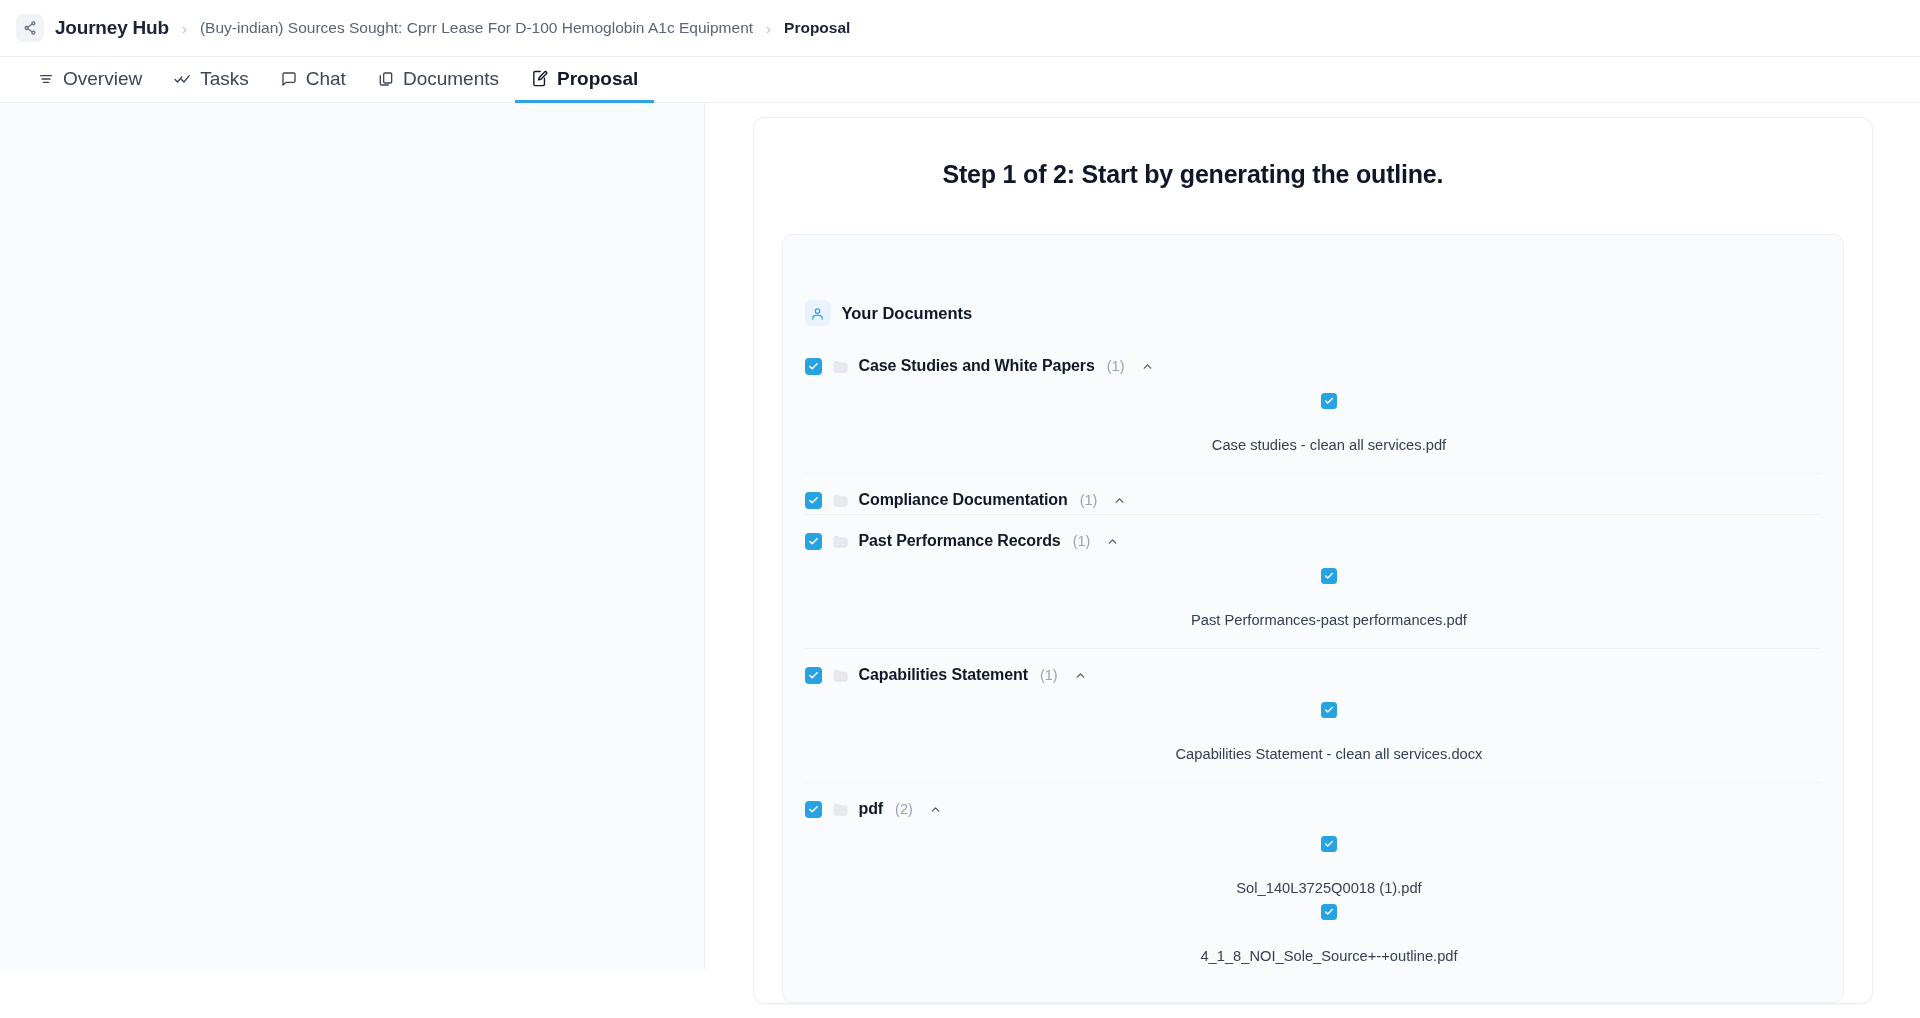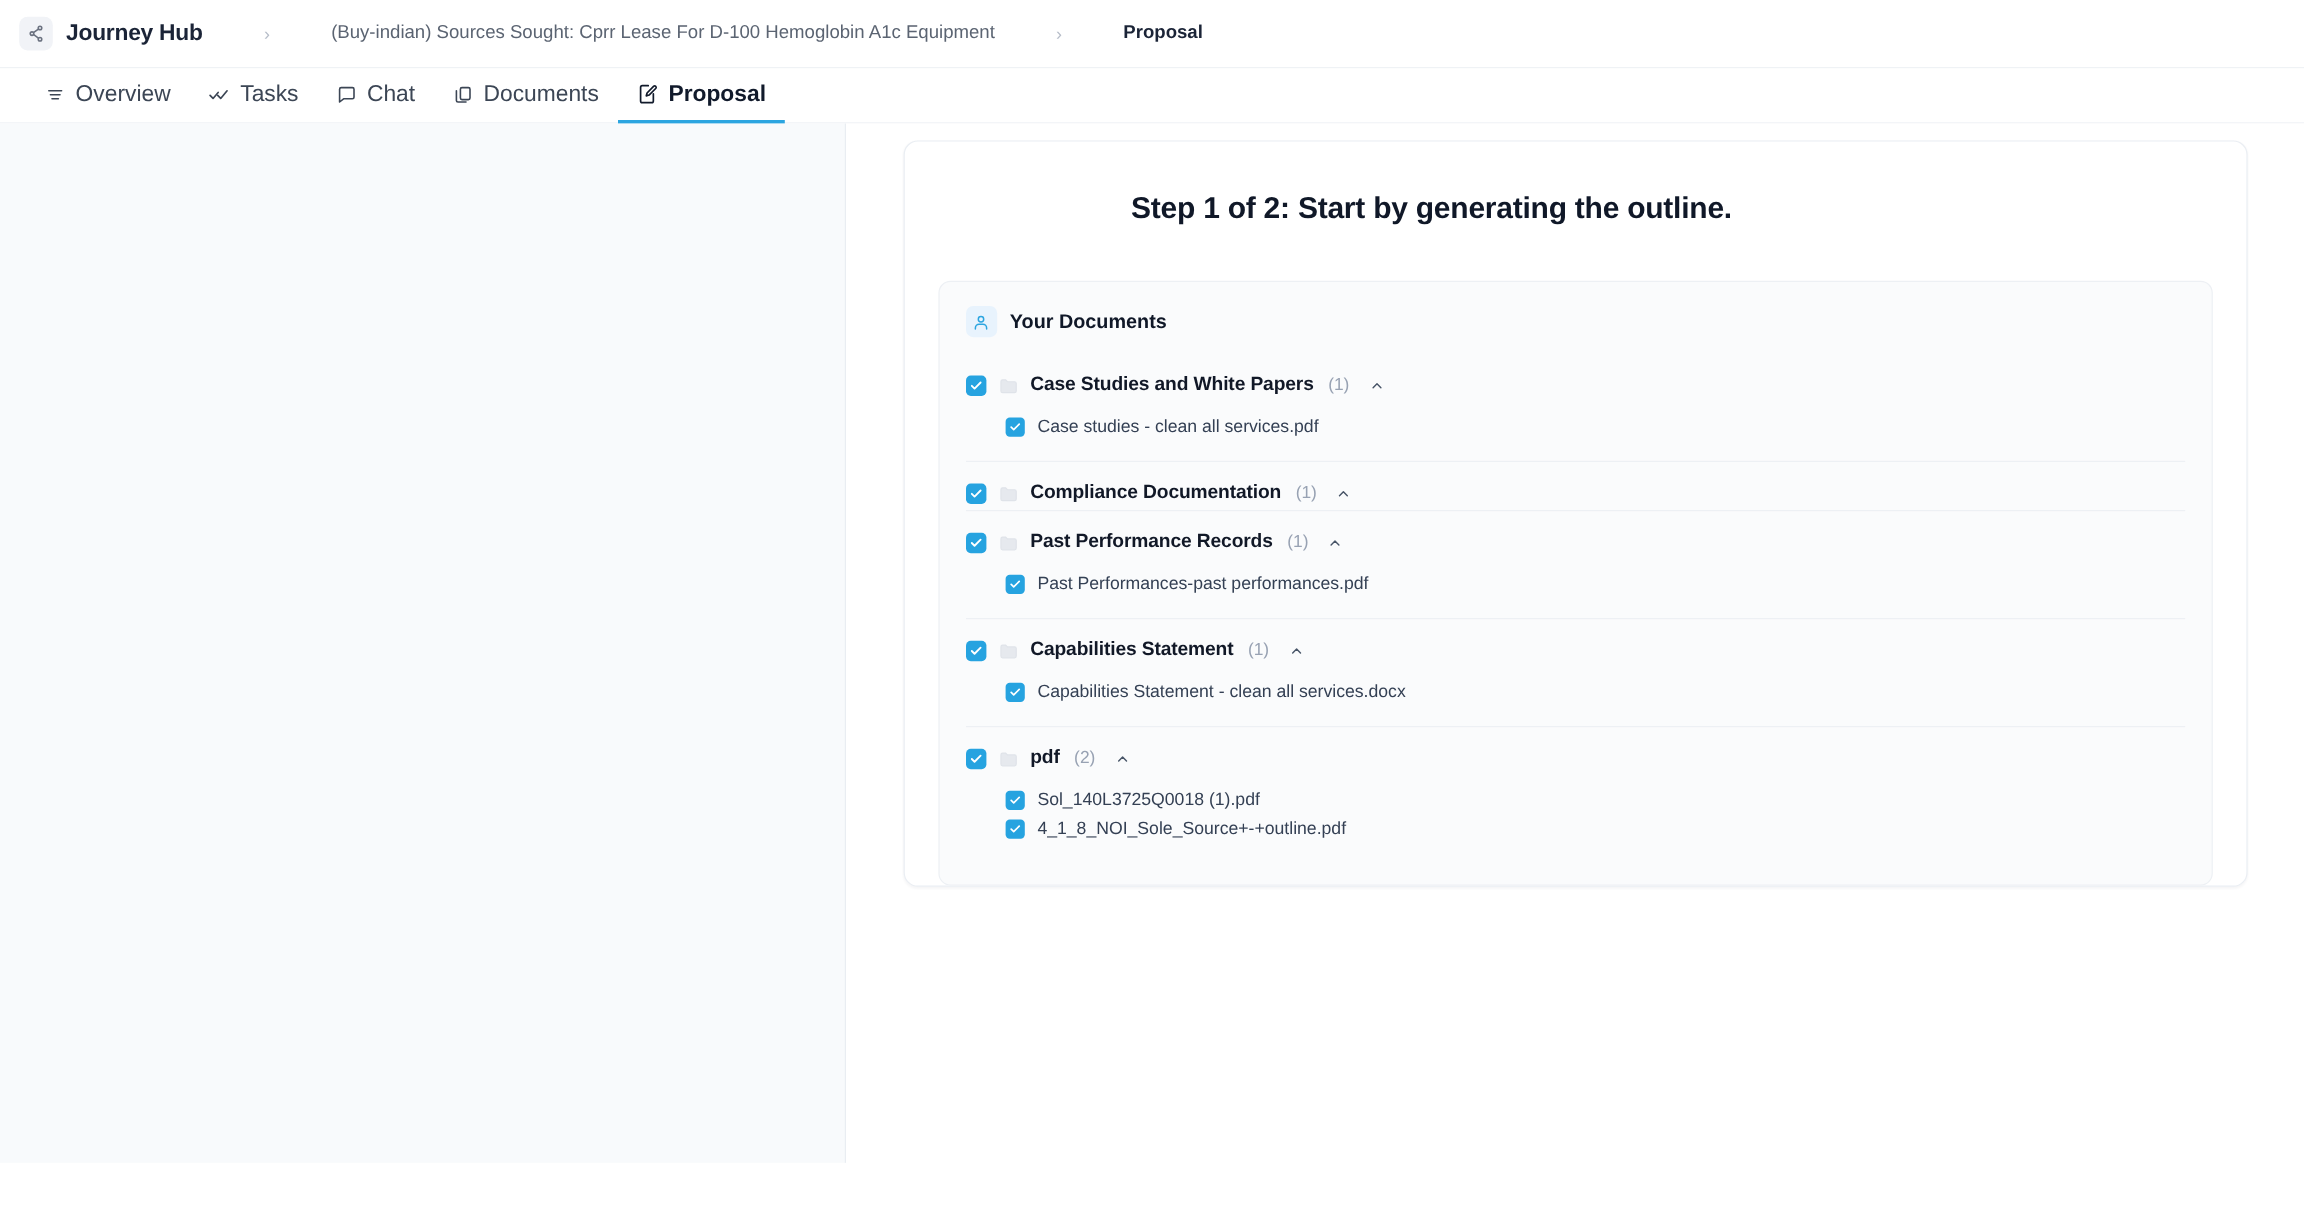--- a/index.html
+++ b/index.html
@@ -12,21 +12,20 @@
   }
 
   
   .topbar {
     height: 57px;
     display: flex;
     align-items: center;
     padding: 0 0 0 16px;
     border-bottom: 1px solid #eceff3;
     background: #fff;
-    gap: 38px;
   }
   .brand { display: flex; align-items: center; gap: 11px; }
   .brand-logo {
     width: 28px; height: 28px;
     border-radius: 7px;
     background: #f1f3f7;
     display: flex; align-items: center; justify-content: center;
   }
   .brand-name {
     font-size: 19px; font-weight: 700; letter-spacing: -0.2px;
@@ -116,20 +115,21 @@
   .docbox {
     margin-top: 44px;
     border: 1px solid #edf0f4;
     border-radius: 10px;
     background: #fafbfc;
     padding: 20px 22px 18px 22px;
   }
   .docbox-head {
     display: flex; align-items: center; gap: 11px;
     margin-bottom: 14px;
+    margin-top: 45px;
   }
   .docbox-head .ic {
     width: 26px; height: 26px; border-radius: 6px;
     background: #e8f3fd;
     display: flex; align-items: center; justify-content: center;
   }
   .docbox-title { font-size: 16.5px; font-weight: 600; color: #101828; }
 
   .group { padding: 12px 0 0 0; }
   .group + .group { border-top: 1px solid #edf0f4; }
@@ -140,23 +140,24 @@
   }
   .group-name {
     font-size: 16px; font-weight: 700; color: #111827;
     letter-spacing: -0.1px;
   }
   .group-count { font-size: 14.5px; color: #98a2b3; margin-left: 2px; }
   .chev { margin-left: 6px; display: flex; align-items: center; }
 
   .files { padding: 9px 0 16px 33px; }
   .file-row {
-    display: flex; align-items: center; gap: 11px;
+    display: flex; align-items: center; gap: 28px;
     padding: 4px 0;
     cursor: pointer;
+    flex-direction: column;
   }
   .file-name { font-size: 14.7px; color: #344054; }
 
   
   .cb {
     width: 17px; height: 17px;
     border-radius: 4px;
     background: #26a3e0;
     display: flex; align-items: center; justify-content: center;
     flex: 0 0 auto;

